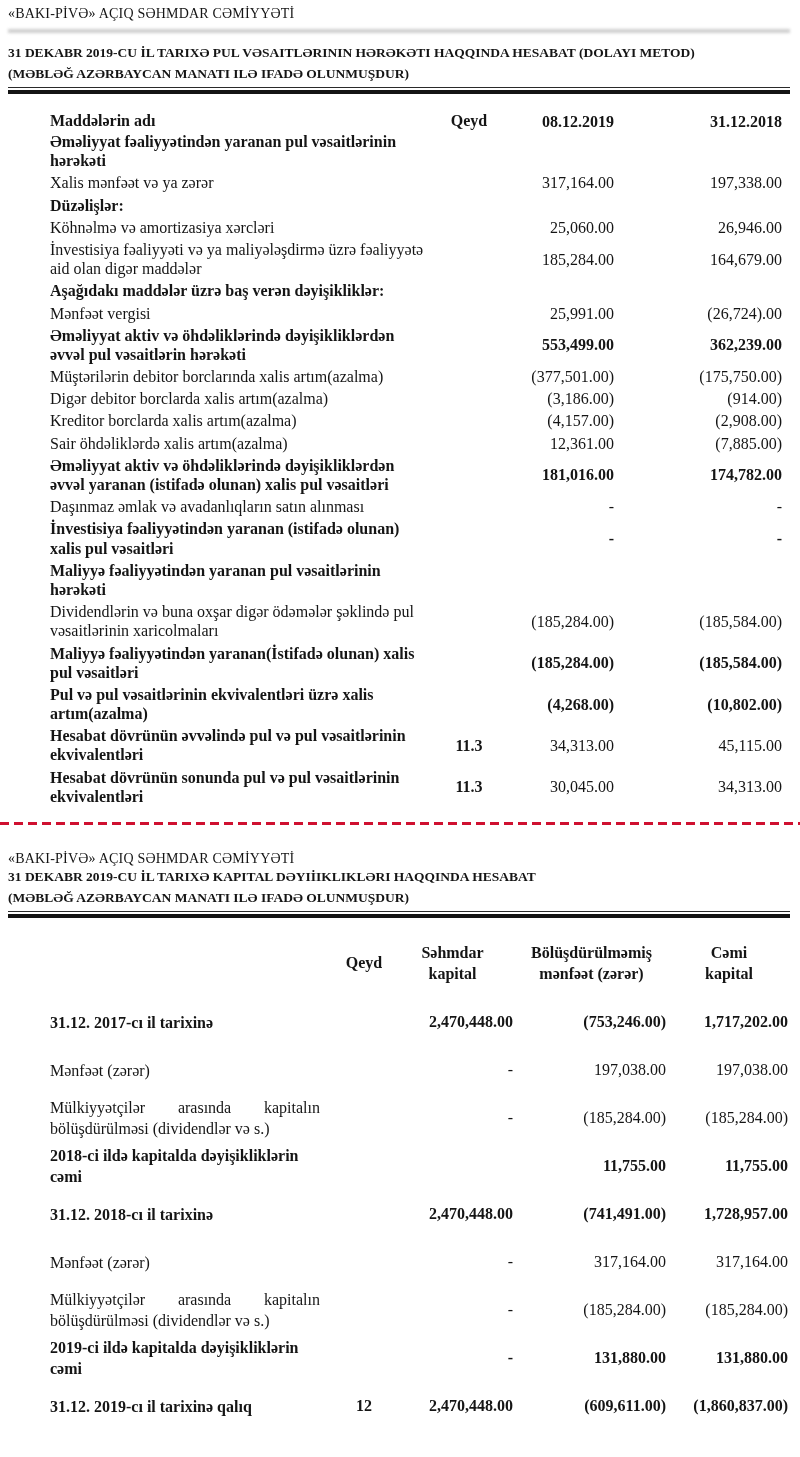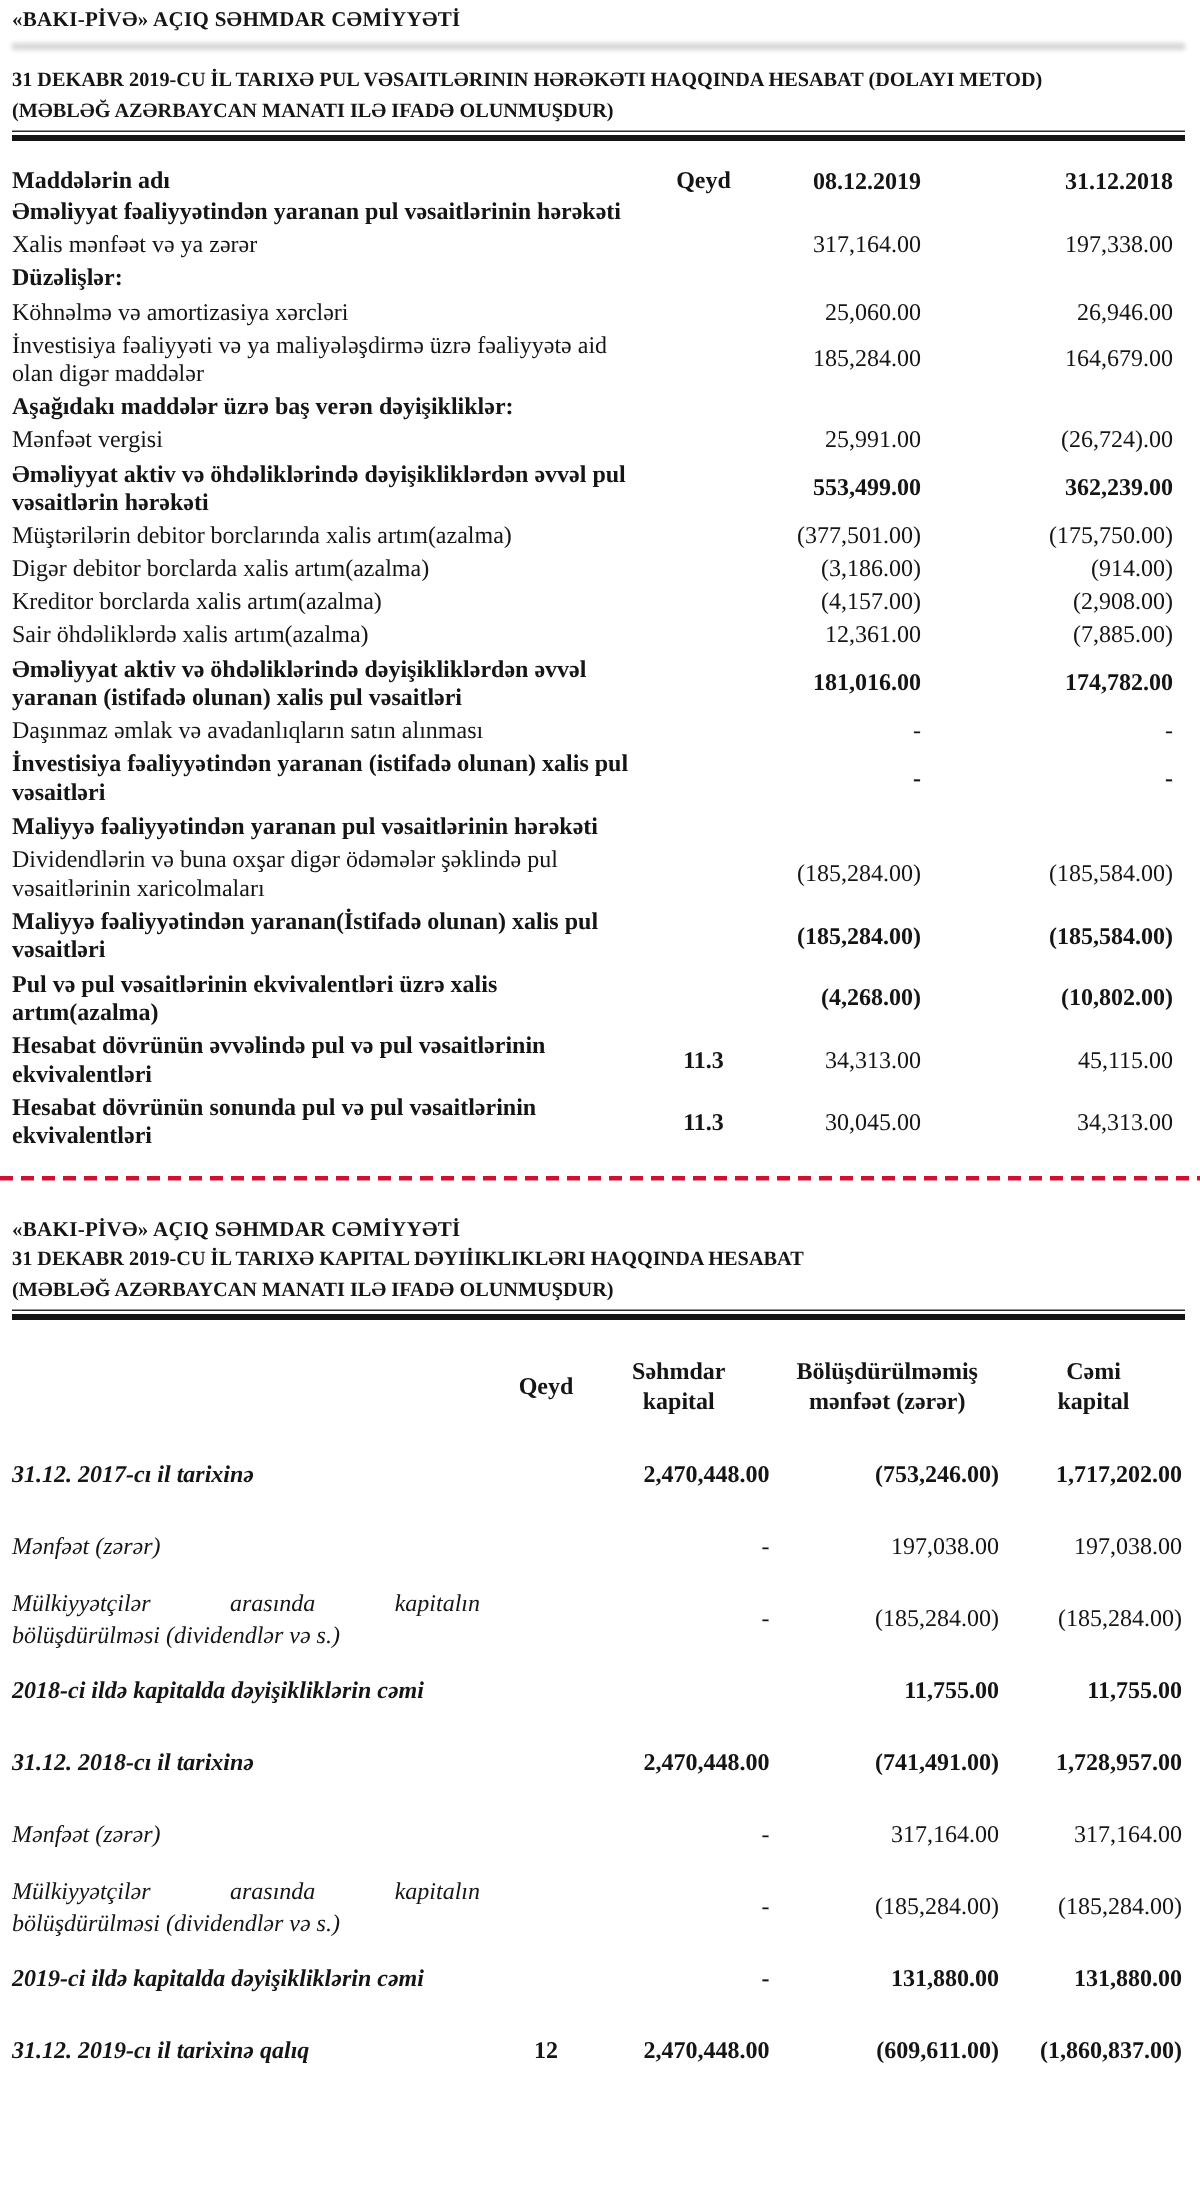--- a/index.html
+++ b/index.html
@@ -1,32 +1,32 @@
 <!DOCTYPE html>
 <html><head>
 <meta charset="utf-8">
 <style>
   html,body{margin:0;padding:0;background:#fff}
   body{width:800px;height:1457px;overflow:hidden;color:#151515;
        font-family:"Liberation Serif","DejaVu Serif",serif;}
   .page{box-sizing:border-box;width:800px;height:1457px;padding:6px 10px 0 8px;}
 
-  .company{font-weight:bold;font-size:14px;letter-spacing:.2px;}
+  .company{font-weight:normal;font-size:14px;letter-spacing:.2px;}
   .smudge{height:4px;background:#c3c3c3;filter:blur(1.6px);opacity:.8;margin-top:7px;}
   .rtitle{font-weight:bold;font-size:13.5px;line-height:1.55;margin-top:10px;}
   .heavy{margin-top:2px;height:7px;border-top:1px solid #2a2a2a;position:relative;}
   .heavy::after{content:"";position:absolute;left:0;right:0;top:2px;height:4px;background:#141414;}
 
   
   .t1{margin-top:15px;font-size:16px;}
   .t1grid{display:grid;grid-template-columns:430px 62px 130px 1fr;align-items:center;
           line-height:1.2;margin-bottom:3px;}
   .t1 .head{font-weight:bold;margin-bottom:1px;}
   .t1 .head .cv{padding-top:2px;}
-  .lab{padding-right:6px;}
+  .lab{padding-right:6px;margin-left:42px;}
   .cq{text-align:center;}
   .cv{text-align:right;}
   .t1 .v1{padding-right:16px;}
   .t1 .v2{padding-right:8px;}
   .b{font-weight:bold;}
 
   .dashes{margin:16px -10px 0 -8px;height:3px;
           background:repeating-linear-gradient(90deg,#cf1030 0 9px,#ffffff 9px 14px);}
 
   
@@ -34,21 +34,21 @@
   .rtitle2{margin-top:0;}
 
   
   .t2{margin-top:14px;font-size:16px;}
   .t2grid{display:grid;grid-template-columns:330px 52px 125px 153px 122px;align-items:center;}
   .t2 .head{font-weight:bold;white-space:pre-line;text-align:center;line-height:1.3;
             margin-bottom:16px;padding-top:10px;}
   .t2 .head .hc{text-align:center;}
   .t2 .trow{min-height:44px;margin-bottom:4px;}
   .t2 .cv{padding-right:2px;text-align:right;}
-  .t2 .lab{padding-right:18px;line-height:1.35;font-style:italic;}
+  .t2 .lab{padding-right:18px;line-height:1.35;}
   .just{text-align:justify;text-align-last:left;}
 </style>
 </head>
 <body>
 
 <div class="page">
 
   <div class="company">«BAKI-PİVƏ» AÇIQ  SƏHMDAR CƏMİYYƏTİ</div>
   <div class="smudge"></div>
   <div class="rtitle">

